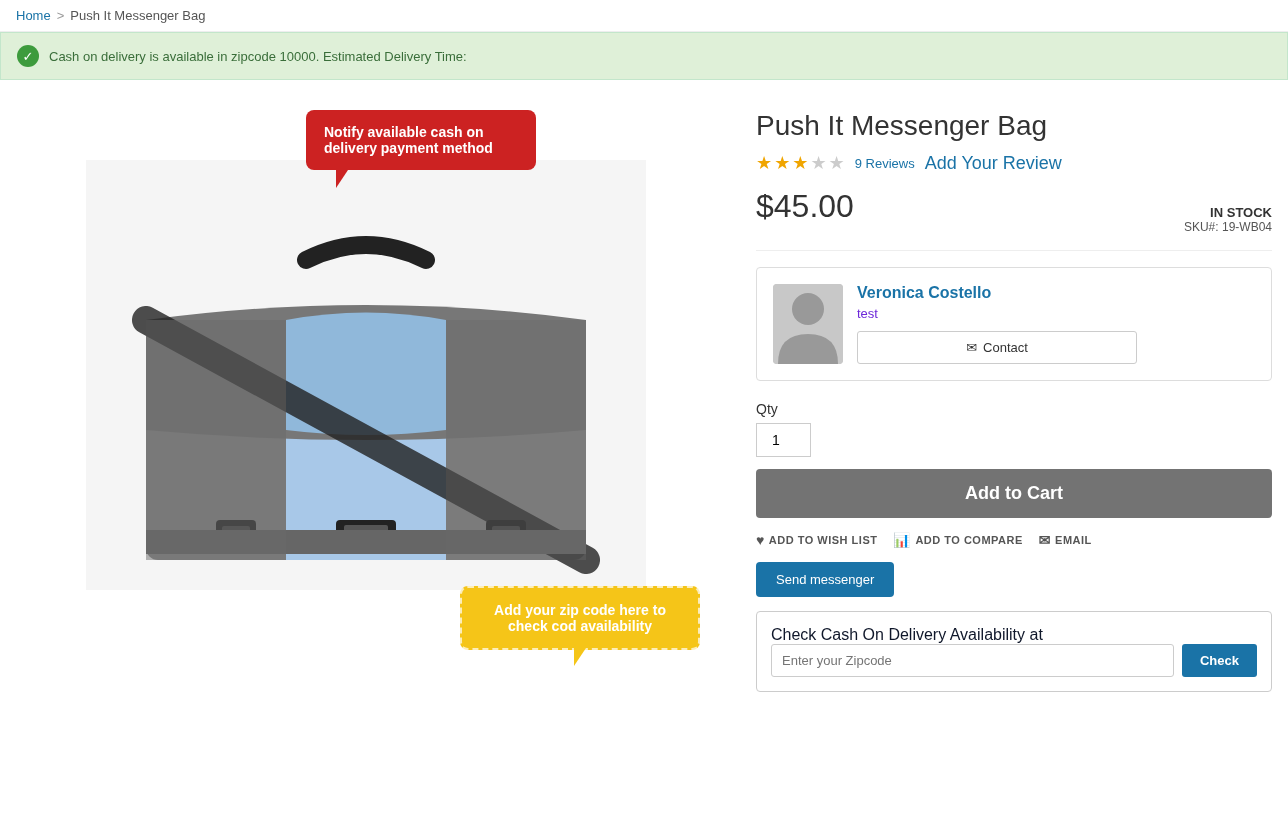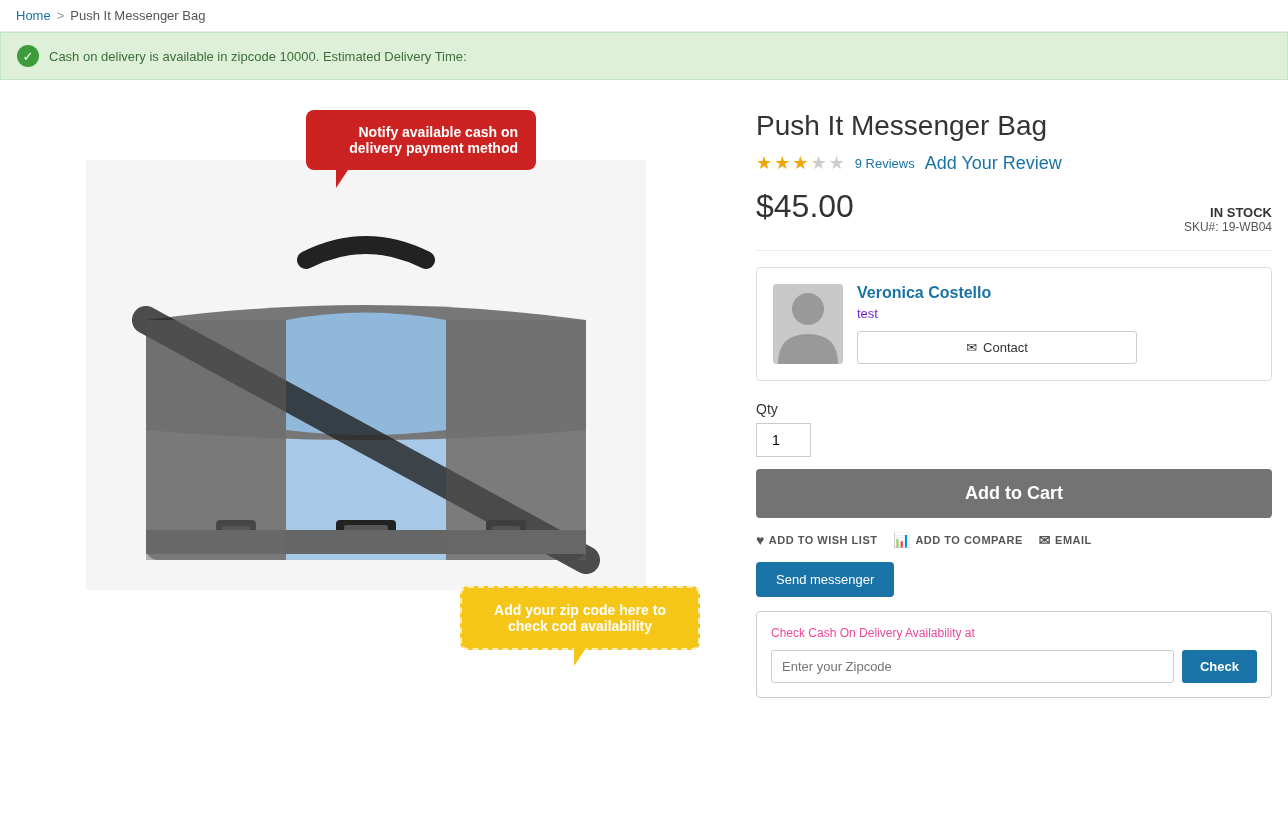--- a/index.html
+++ b/index.html
@@ -54,21 +54,21 @@
       position: absolute;
       top: 10px;
       left: 290px;
       background: #cc2222;
       color: white;
       font-size: 14px;
       font-weight: bold;
       padding: 14px 18px;
       border-radius: 8px;
       max-width: 230px;
-      text-align: right;
+      text-align: left;
       z-index: 10;
     }
     .red-bubble::after {
       content: '';
       position: absolute;
       bottom: -18px;
       left: 30px;
       border-width: 18px 12px 0 0;
       border-style: solid;
       border-color: #cc2222 transparent transparent transparent;
@@ -243,21 +243,21 @@
       border-radius: 4px;
       font-size: 13px;
       margin-bottom: 14px;
     }
 
     .cod-check-section {
       border: 1px solid #ccc;
       border-radius: 4px;
       padding: 14px;
     }
-    .cod-check-title { font-size: 12px; color: #ec4899; margin-bottom: 10px; }
+    .cod-check-title { font-size: 16px; color: #0f172a; }
     .cod-check-row { display: flex; gap: 8px; }
     .zipcode-input {
       flex: 1;
       border: 1px solid #ccc;
       padding: 8px 10px;
       font-size: 13px;
       border-radius: 3px;
     }
     .check-btn {
       background: #1a73a7;

